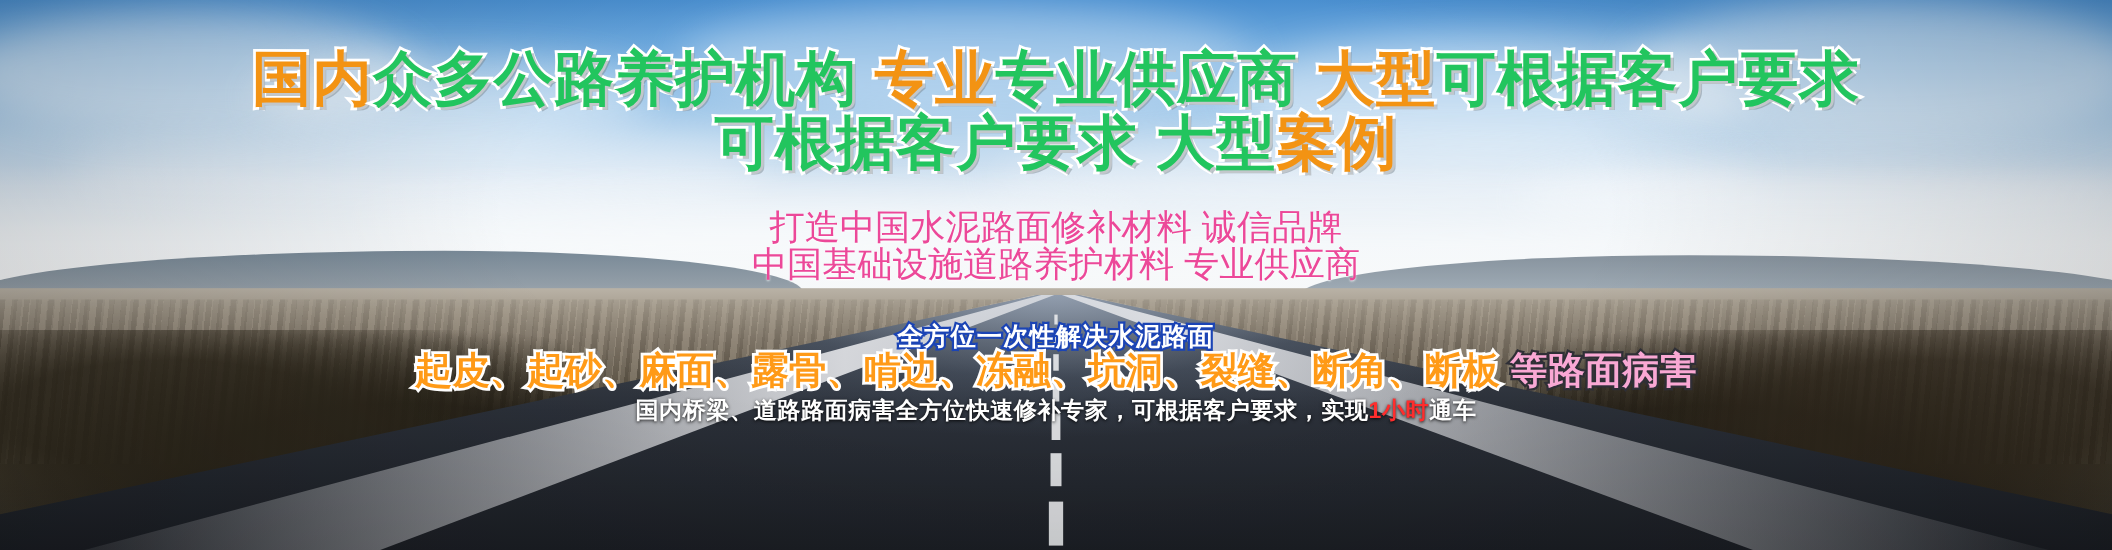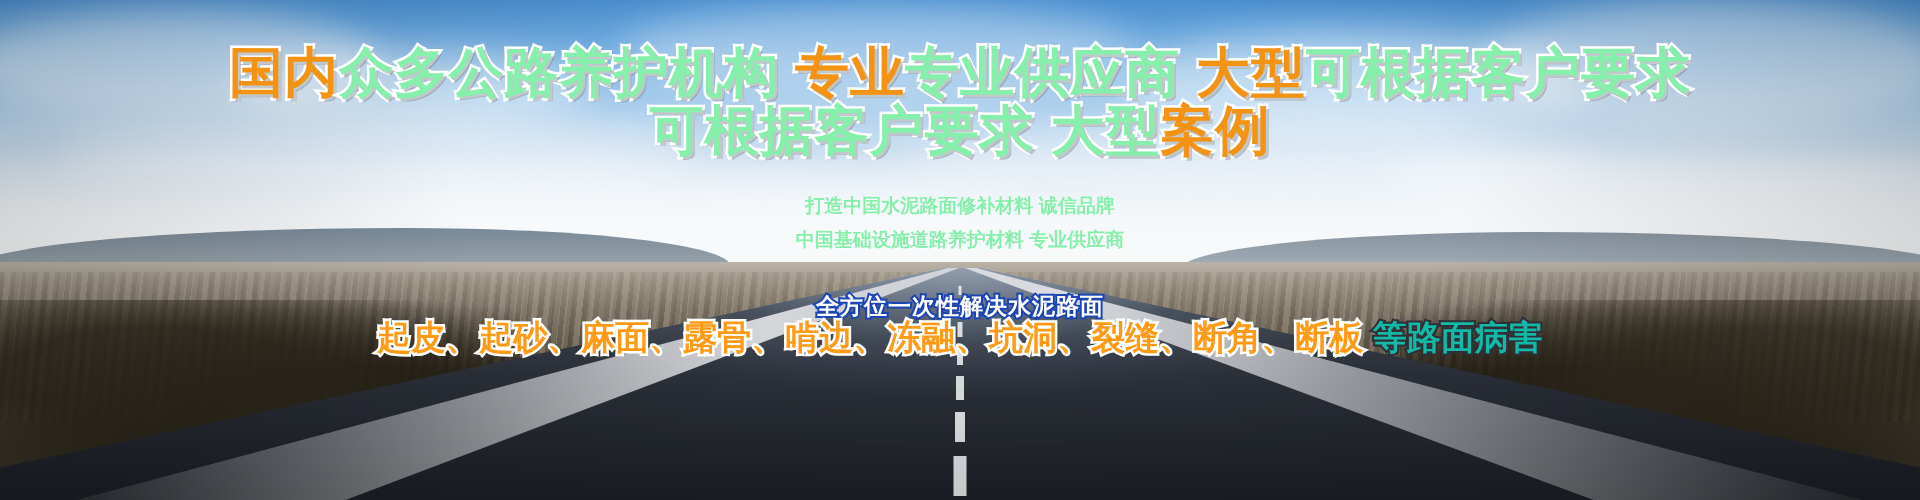--- a/index.html
+++ b/index.html
@@ -139,30 +139,30 @@
     font-weight:bold;letter-spacing:1px;
     font-size:54px;line-height:60px;
   }
   .hl .o{
     color:#f39313;
     -webkit-text-stroke:5px #ffffff;
     paint-order:stroke fill;
     text-shadow:3px 3px 0 rgba(120,130,140,.45);
   }
   .hl .b{
-    color:#86efac;
+    color:#22c55e;
     -webkit-text-stroke:5px #ffffff;
     paint-order:stroke fill;
     text-shadow:3px 3px 0 rgba(120,130,140,.45);
   }
   #headline1{top:42px;}
   #headline2{top:100px;}
 
   .sub{
-    color:#86efac;font-weight:bold;font-size:19px;line-height:36px;
+    color:#ec4899;font-weight:normal;font-size:32px;line-height:36px;
     text-shadow:0 1px 2px rgba(255,255,255,.85);
   }
   #sub1{top:188px;}
   #sub2{top:222px;}
 
   .band{
     display:inline-block;
     color:#ffffff;font-weight:bold;font-size:23px;line-height:28px;
     -webkit-text-stroke:4px #1b44b5;
     paint-order:stroke fill;
@@ -172,21 +172,21 @@
 
   .dmg{
     font-weight:bold;font-size:34px;line-height:42px;letter-spacing:0px;
   }
   .dmg .od{
     color:#ff9a17;
     -webkit-text-stroke:5px #ffffff;
     paint-order:stroke fill;
   }
   .dmg .wd{
-    color:#14b8a6;
+    color:#f9a8d4;
     -webkit-text-stroke:4px #2f2f36;
     paint-order:stroke fill;
   }
   #bottom2{top:316px;}
 
   .last{
     font-weight:bold;font-size:21px;line-height:28px;letter-spacing:.5px;
   }
   .last .w{ color:#ffffff; text-shadow:0 1px 3px rgba(0,0,0,.9); }
   .last .r{ color:#ff2d2d; text-shadow:0 1px 3px rgba(0,0,0,.9); }
@@ -243,14 +243,17 @@
   <div class="layer" id="bottom1">
     <span class="band">全方位一次性解决水泥路面</span>
   </div>
 
   <div class="layer sub" id="sub2">中国基础设施道路养护材料 专业供应商</div>
 
   <div class="layer dmg" id="bottom2">
     <span class="od">起皮、起砂、麻面、露骨、啃边、冻融、坑洞、裂缝、断角、断板</span><span class="wd"> 等路面病害</span>
   </div>
 
+  <div class="layer last" id="bottom3">
+    <span class="w">国内桥梁、道路路面病害全方位快速修补专家，可根据客户要求，实现</span><span class="r">1小时</span><span class="w">通车</span>
+  </div>
 
 </div>
 
 </body></html>

